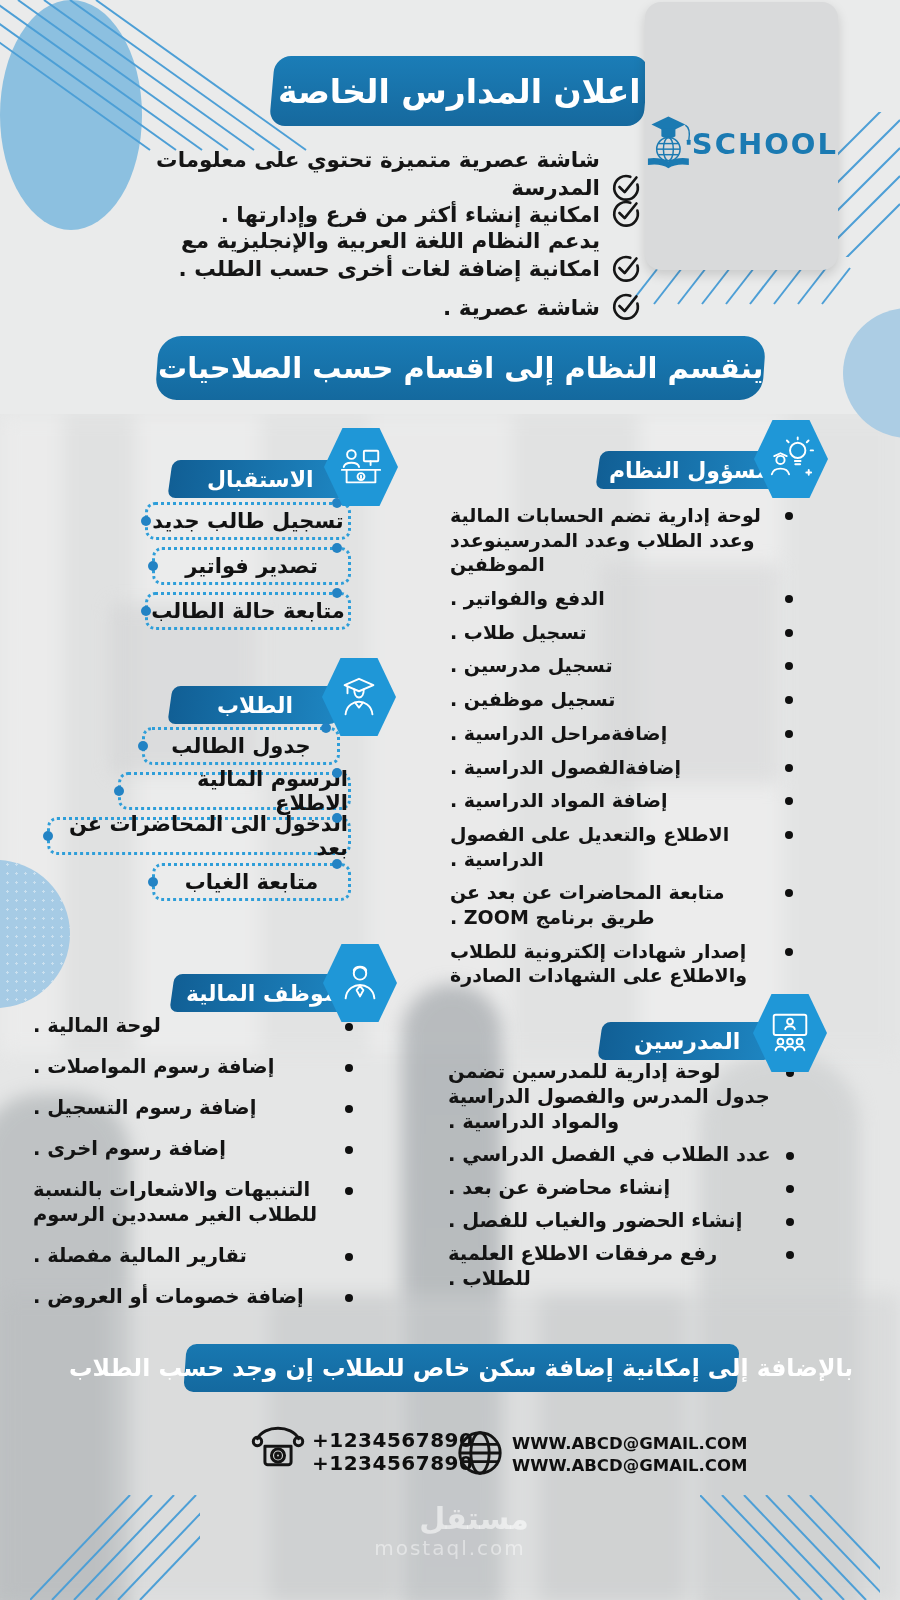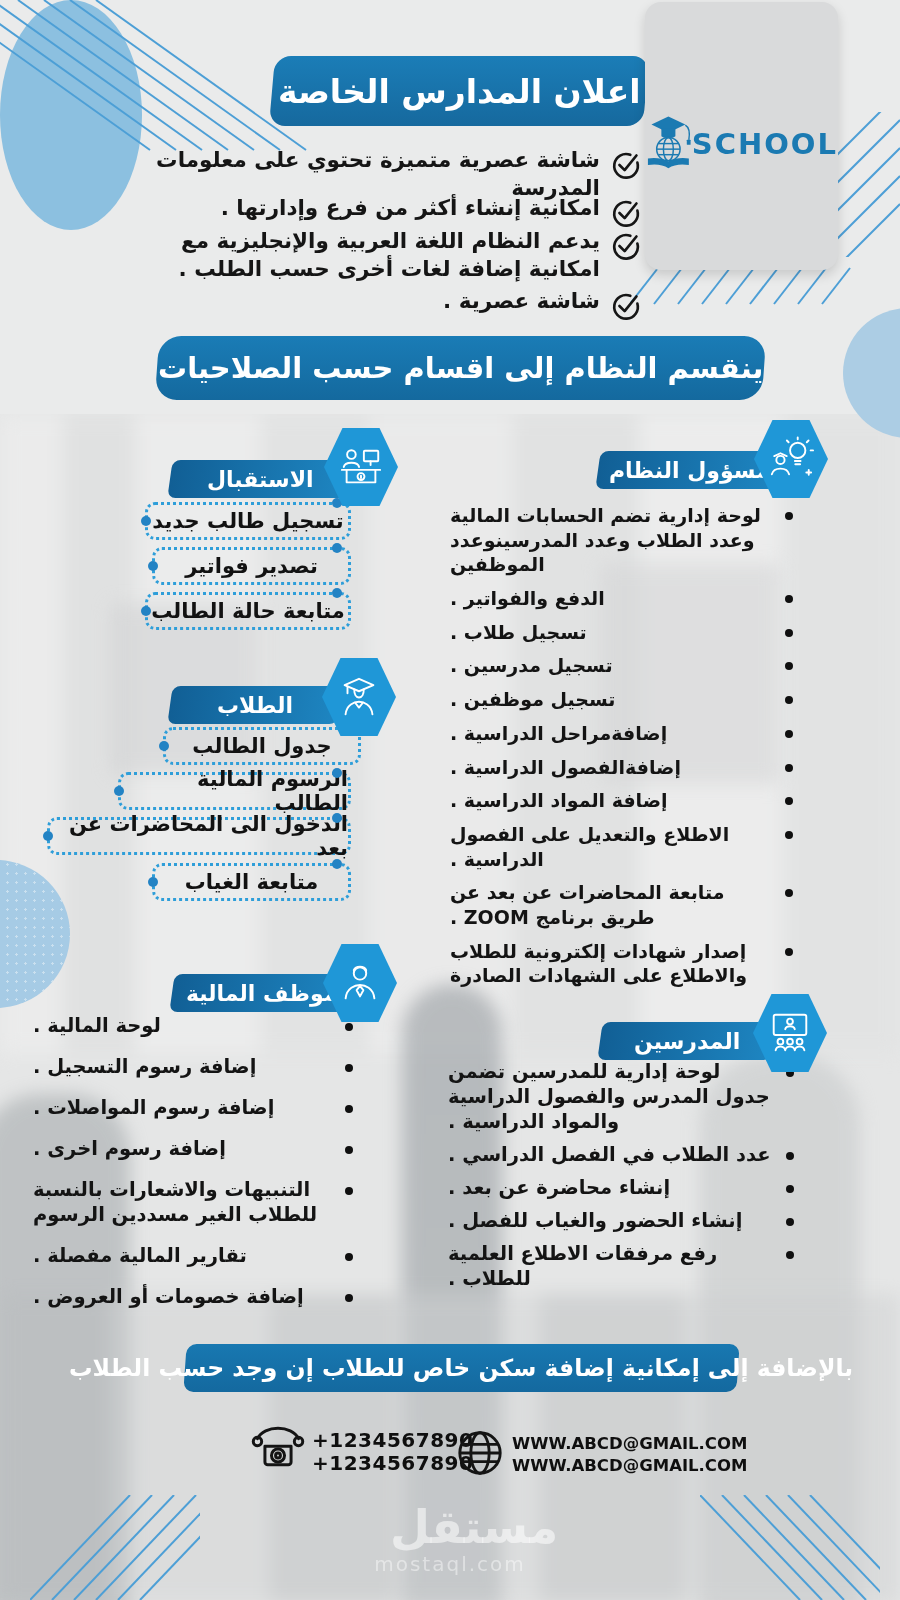--- a/index.html
+++ b/index.html
@@ -27,21 +27,21 @@
   .ellipse-bottom{left:383px;top:1540px;width:142px;height:230px;border-radius:50%;background:#8cc0e0;z-index:2;}
   
   .header-banner{position:absolute;left:272px;top:56px;width:374px;height:70px;z-index:3;
     background:linear-gradient(180deg,#1b7db7,#16699e);border-radius:16px;transform:skewX(-5deg);
     display:flex;align-items:center;justify-content:center;}
   .header-banner .t{transform:skewX(5deg);color:#fff;font-weight:bold;font-size:33px;direction:rtl;}
   .logo-card{position:absolute;left:645px;top:2px;width:193px;height:268px;background:#d9dadb;border-radius:16px;
     box-shadow:0 5px 12px rgba(0,0,0,.15);z-index:4;display:flex;align-items:center;padding-top:14px;box-sizing:border-box;}
   .logo-text{color:#1b7ab2;font-weight:bold;font-size:29px;letter-spacing:2px;margin-top:2px;}
   
-  .feat{position:absolute;right:256px;z-index:3;display:flex;gap:10px;direction:rtl;align-items:flex-start;
+  .feat{position:absolute;right:256px;z-index:3;display:flex;gap:10px;direction:rtl;align-items:flex-end;
     color:#151515;font-weight:bold;font-size:21.5px;line-height:1.32;text-align:right;}
   .feat svg{flex:0 0 auto;margin-top:1px;}
   #feat-0{top:146px;width:505px;}
   #feat-1{top:194px;width:460px;}
   #feat-2{top:227px;width:515px;}
   #feat-3{top:287px;width:240px;}
   
   .title-banner{position:absolute;left:157px;top:336px;width:607px;height:64px;z-index:3;
     background:linear-gradient(180deg,#1a7cb6,#14699e);border-radius:22px;transform:skewX(-4deg);
     display:flex;align-items:center;justify-content:center;}
@@ -59,21 +59,21 @@
   #bar-finance{left:172px;top:974px;width:180px;}     #hex-finance{left:323px;top:944px;}
   #bar-teachers{left:600px;top:1022px;width:174px;}   #hex-teachers{left:753px;top:994px;}
   
   .dbox{position:absolute;z-index:3;border:3px dotted #2e9ed9;border-radius:10px;box-sizing:border-box;
     display:flex;align-items:center;justify-content:center;color:#121212;font-weight:bold;font-size:21px;direction:rtl;}
   .dbox::before{content:"";position:absolute;top:-7px;right:6px;width:10px;height:10px;border-radius:50%;background:#2383c4;}
   .dbox::after{content:"";position:absolute;left:-7px;top:34%;width:10px;height:10px;border-radius:50%;background:#2383c4;}
   #rc-0{left:145px;top:502px;width:206px;height:38px;}
   #rc-1{left:152px;top:547px;width:199px;height:38px;}
   #rc-2{left:145px;top:592px;width:206px;height:38px;}
-  #st-0{left:163px;top:727px;width:198px;height:38px;}
+  #st-0{left:142px;top:727px;width:198px;height:38px;}
   #st-1{left:118px;top:772px;width:233px;height:38px;}
   #st-2{left:47px;top:817px;width:304px;height:38px;}
   #st-3{left:152px;top:863px;width:199px;height:38px;}
   
   .blist{position:absolute;z-index:3;margin:0;padding:0;direction:rtl;display:flex;flex-direction:column;
     color:#141414;font-weight:bold;text-align:left;}
   .blist li{list-style:none;position:relative;padding-right:20px;}
   .blist li::before{content:"";position:absolute;right:2px;top:9px;width:8px;height:8px;border-radius:50%;background:#0f0f0f;}
   #list-admin{left:450px;top:503px;width:345px;font-size:19px;line-height:1.3;gap:9px;}
   #list-finance{left:33px;top:1014px;width:322px;font-size:19.5px;line-height:1.28;gap:16px;}
@@ -81,21 +81,21 @@
   
   .bottom-banner{position:absolute;left:185px;top:1344px;width:553px;height:48px;z-index:3;
     background:linear-gradient(180deg,#1878b1,#14699f);border-radius:10px;transform:skewX(-4deg);
     display:flex;align-items:center;justify-content:center;}
   .bottom-banner .t{transform:skewX(4deg);color:#fff;font-weight:bold;font-size:23.5px;direction:rtl;white-space:nowrap;}
   .phone-icon{position:absolute;left:250px;top:1420px;z-index:3;}
   .phones{position:absolute;left:312px;top:1429px;z-index:3;color:#0f0f0f;font-weight:bold;font-size:20px;line-height:23px;letter-spacing:.5px;}
   .globe-icon{position:absolute;left:455px;top:1428px;z-index:3;}
   .webs{position:absolute;left:512px;top:1433px;z-index:3;color:#0f0f0f;font-weight:bold;font-size:16.5px;line-height:22px;}
   .watermark{position:absolute;left:0;top:1504px;width:900px;text-align:center;z-index:3;}
-  .wm1{font-size:46px;font-weight:bold;color:rgba(255,255,255,.55);direction:rtl;line-height:1;margin-left:48px;}
+  .wm1{font-size:30px;font-weight:bold;color:rgba(255,255,255,.55);direction:rtl;line-height:1;margin-left:48px;}
   .wm2{font-size:20px;color:rgba(255,255,255,.45);letter-spacing:2px;margin-top:2px;}
 </style>
 </head>
 <body>
 
 <div class="canvas">
 
   <div class="photo">
     <div class="ph ph-building"></div>
     <div class="ph ph-win1"></div>
@@ -308,21 +308,21 @@
       <span>تصدير فواتير</span>
     </div>
   <div class="dbox" id="rc-2">
       <span>متابعة حالة الطالب</span>
     </div>
 
   <div class="dbox" id="st-0">
       <span>جدول الطالب</span>
     </div>
   <div class="dbox" id="st-1">
-      <span>الرسوم المالية الطالب</span>
+      <span>الرسوم المالية الاطلاع</span>
     </div>
   <div class="dbox" id="st-2">
       <span>الدخول الى المحاضرات عن بعد</span>
     </div>
   <div class="dbox" id="st-3">
       <span>متابعة الغياب</span>
     </div>
 
   <ul class="blist" id="list-admin">
     <li>لوحة إدارية تضم الحسابات المالية وعدد الطلاب وعدد المدرسينوعدد الموظفين</li>
@@ -333,22 +333,22 @@
     <li>إضافةمراحل الدراسية .</li>
     <li>إضافةالفصول الدراسية .</li>
     <li>إضافة المواد الدراسية .</li>
     <li>الاطلاع والتعديل على الفصول الدراسية .</li>
     <li>متابعة المحاضرات عن بعد عن طريق برنامج ZOOM .</li>
     <li>إصدار شهادات إلكترونية للطلاب والاطلاع على الشهادات الصادرة</li>
   </ul>
 
   <ul class="blist" id="list-finance">
     <li>لوحة المالية .</li>
+    <li>إضافة رسوم المواصلات .</li>
     <li>إضافة رسوم التسجيل .</li>
-    <li>إضافة رسوم المواصلات .</li>
     <li>إضافة رسوم اخرى .</li>
     <li>التنبيهات والاشعارات بالنسبة للطلاب الغير مسددين الرسوم</li>
     <li>تقارير المالية مفصلة .</li>
     <li>إضافة خصومات أو العروض .</li>
   </ul>
 
   <ul class="blist" id="list-teachers">
     <li>لوحة إدارية للمدرسين تضمن جدول المدرس والفصول الدراسية والمواد الدراسية .</li>
     <li>عدد الطلاب في الفصل الدراسي .</li>
     <li>إنشاء محاضرة عن بعد .</li>

